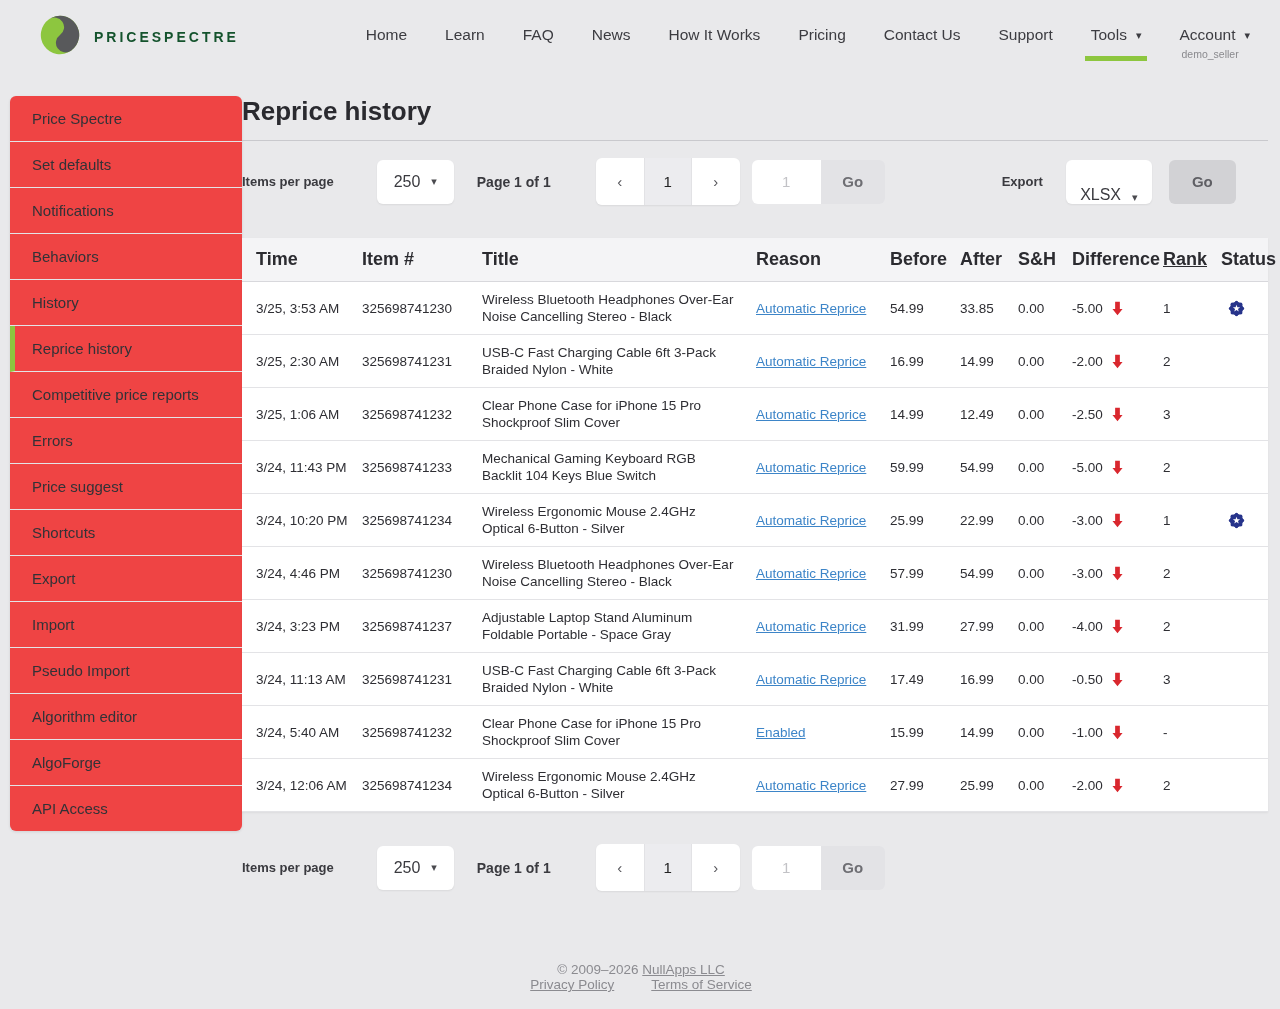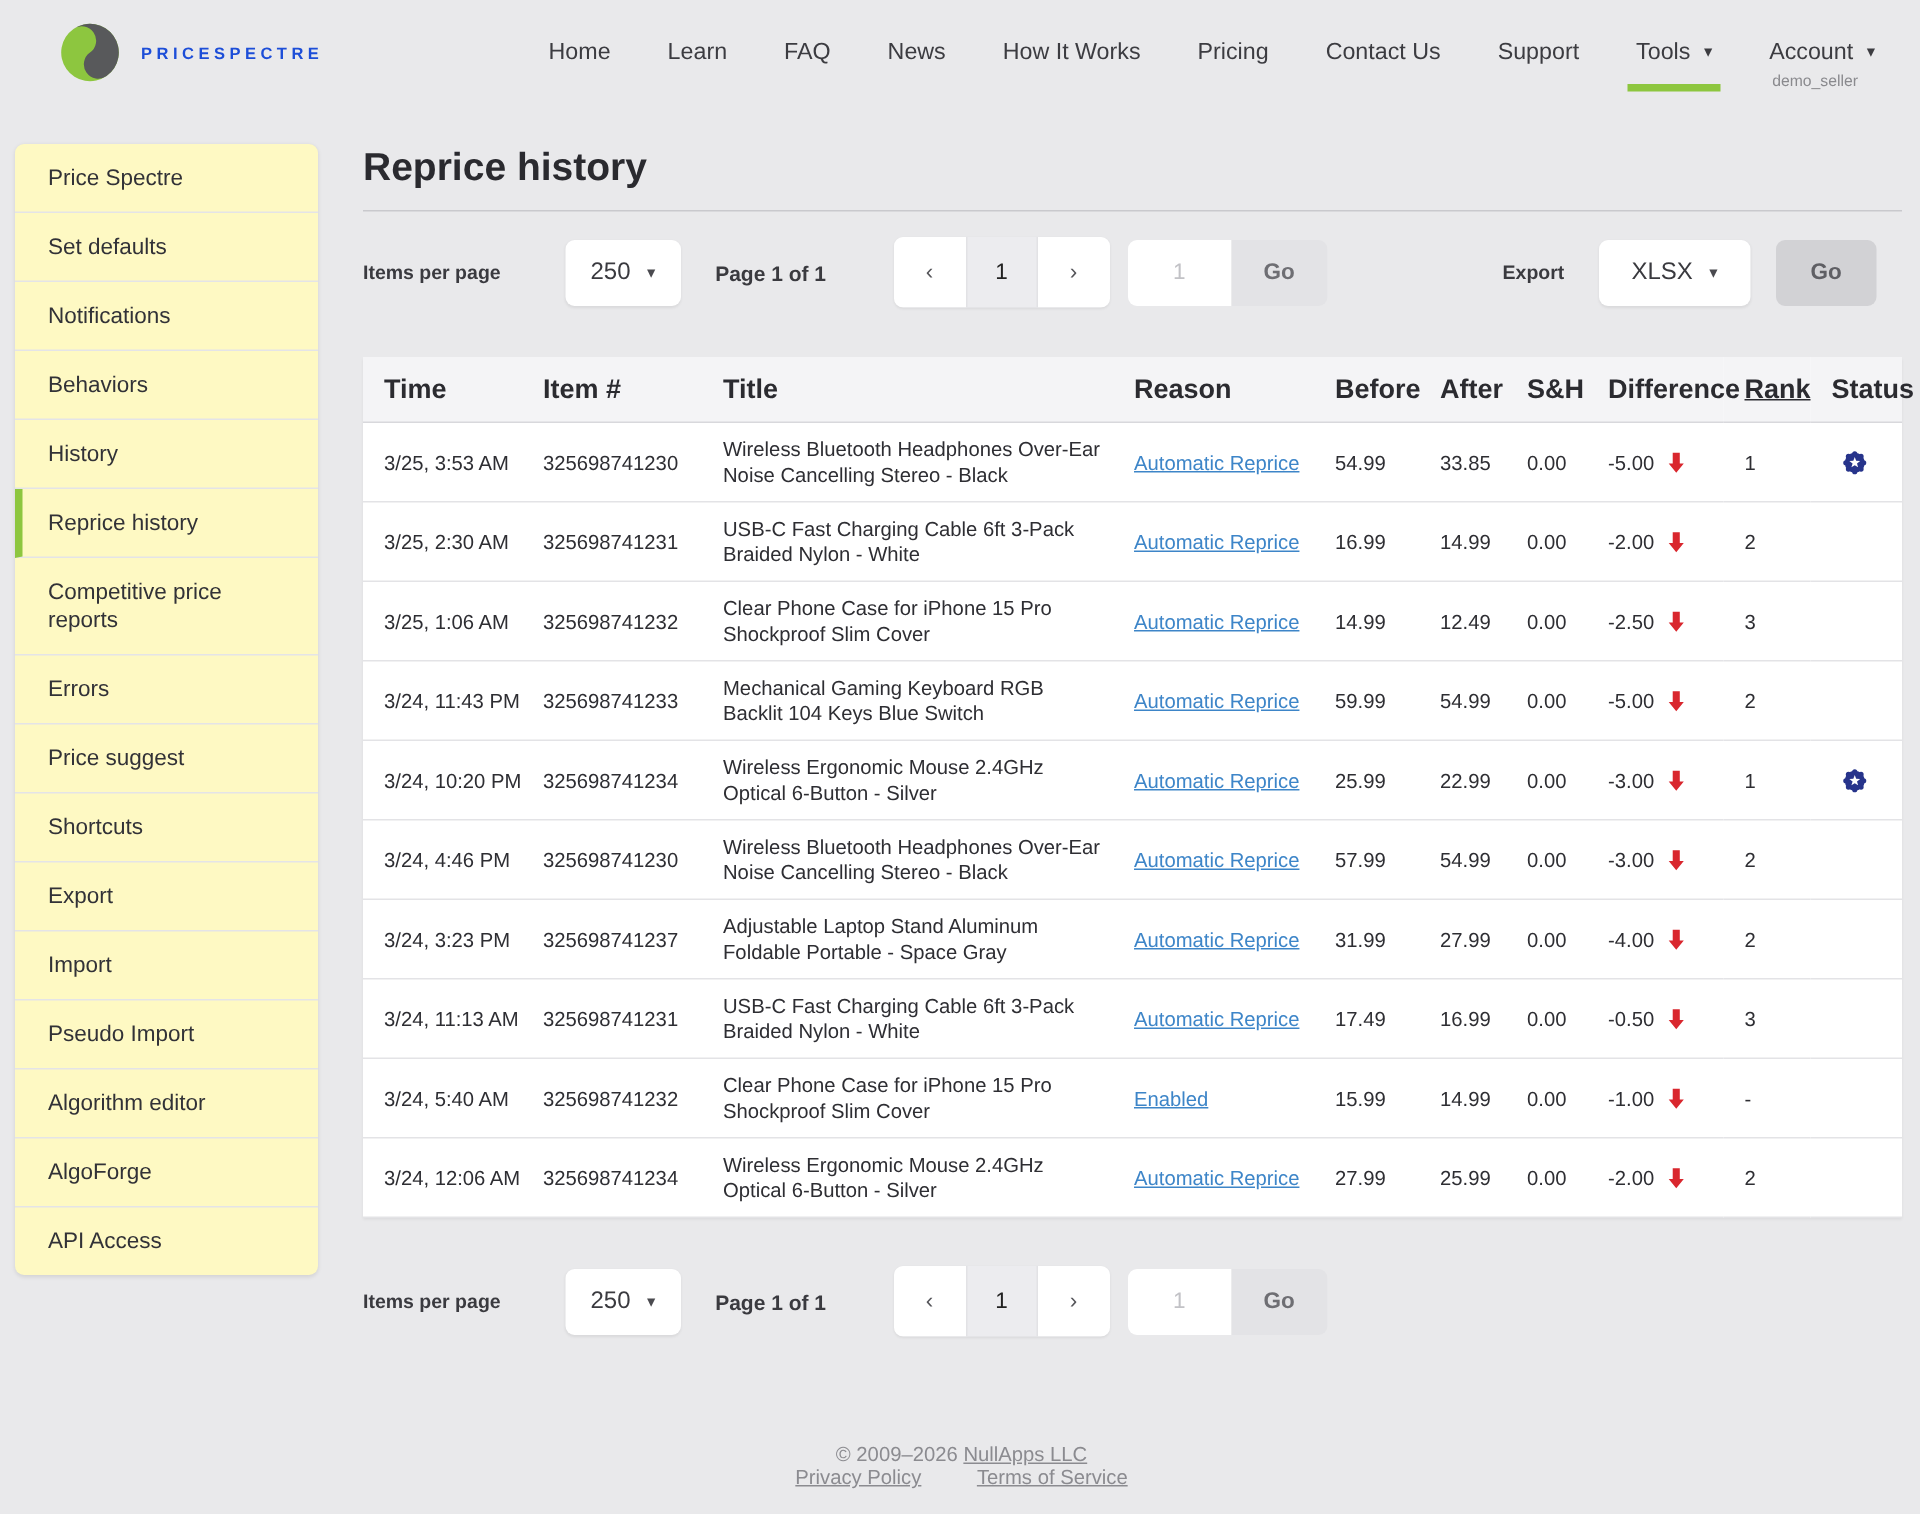--- a/index.html
+++ b/index.html
@@ -15,24 +15,24 @@
   
   .topnav {
     display: flex;
     align-items: center;
     height: 70px;
     padding: 0 30px 0 40px;
   }
   .brand { display: flex; align-items: center; gap: 14px; cursor: pointer; }
   .brand-logo { width: 40px; height: 40px; display: block; }
   .brand-name {
-    font-size: 16px;
+    font-size: 20px;
     font-weight: 700;
     letter-spacing: 3px;
-    color: #1d4ed8;
+    color: #14532d;
     font-variant: small-caps;
     text-transform: lowercase;
   }
   .navlinks {
     margin-left: auto;
     display: flex;
     align-items: flex-start;
     gap: 38px;
     font-size: 15.5px;
     color: #3c3c41;
@@ -56,22 +56,22 @@
     color: #8a8a8e;
     margin-top: 4px;
     padding-left: 2px;
   }
 
   
   .sidebar {
     position: absolute;
     left: 10px;
     top: 96px;
-    width: 202px;
-    background: #fef9c3;
+    width: 232px;
+    background: #ef4444;
     border-radius: 6px;
     box-shadow: 0 1px 3px rgba(0,0,0,0.10);
     overflow: hidden;
   }
   .side-item {
     padding: 13px 14px 13px 22px;
     font-size: 15px;
     line-height: 19px;
     color: #323237;
     border-bottom: 1px solid #e4e4e7;
@@ -108,21 +108,21 @@
   .goto input {
     width: 69px; border: none; background: #fff; text-align: center;
     font-family: inherit; font-size: 15px; color: #333; outline: none;
   }
   .goto input::placeholder { color: #c2c2c6; }
   .go-btn {
     width: 64px; border: none; background: #e3e3e6; color: #6e6e73;
     font-family: inherit; font-size: 15px; font-weight: 700; cursor: pointer;
   }
   .export-label { margin-left: 117px; }
-  .sel-format { width: 101px; margin-left: 23px; }
+  .sel-format { width: 86px; margin-left: 23px; align-items: flex-end; }
   .export-go {
     width: 67px; height: 44px; margin-left: 17px; border: none; border-radius: 6px;
     background: #d2d2d5; color: #5f5f64; font-family: inherit;
     font-size: 15px; font-weight: 700; cursor: pointer;
   }
 
   
   table.history {
     width: 100%; border-collapse: collapse; table-layout: fixed;
     background: #fff; font-size: 13.5px;

